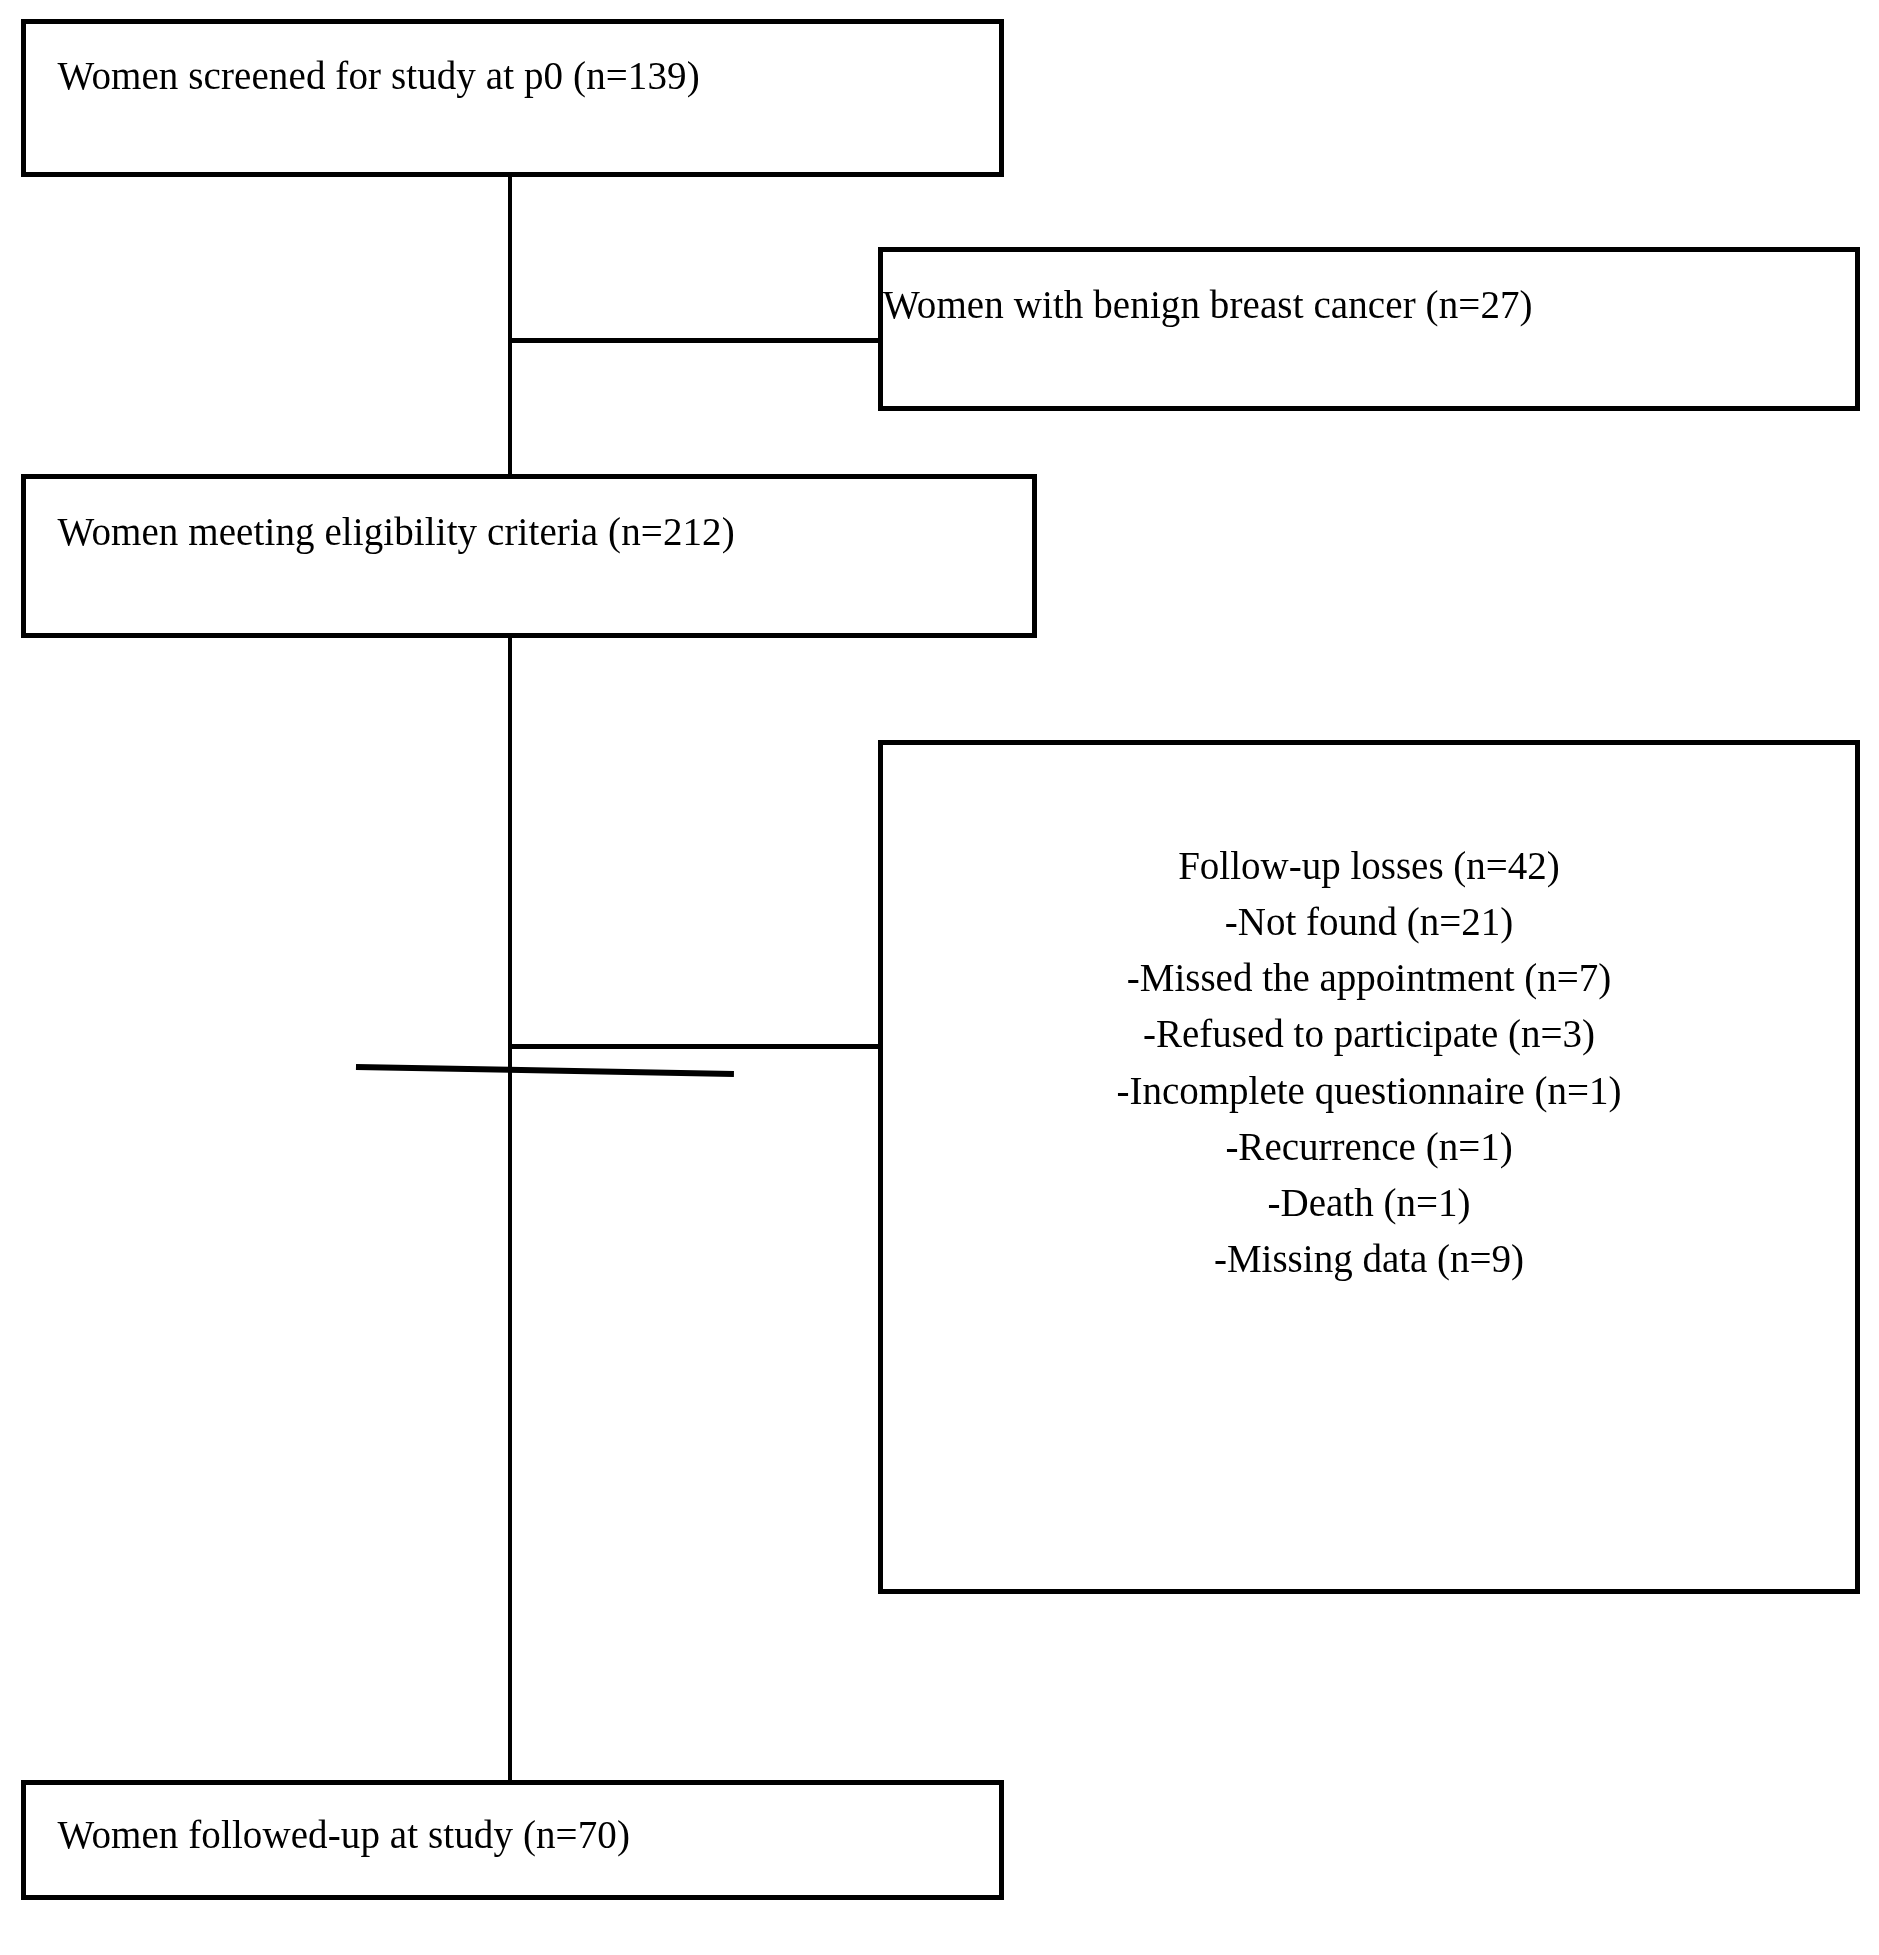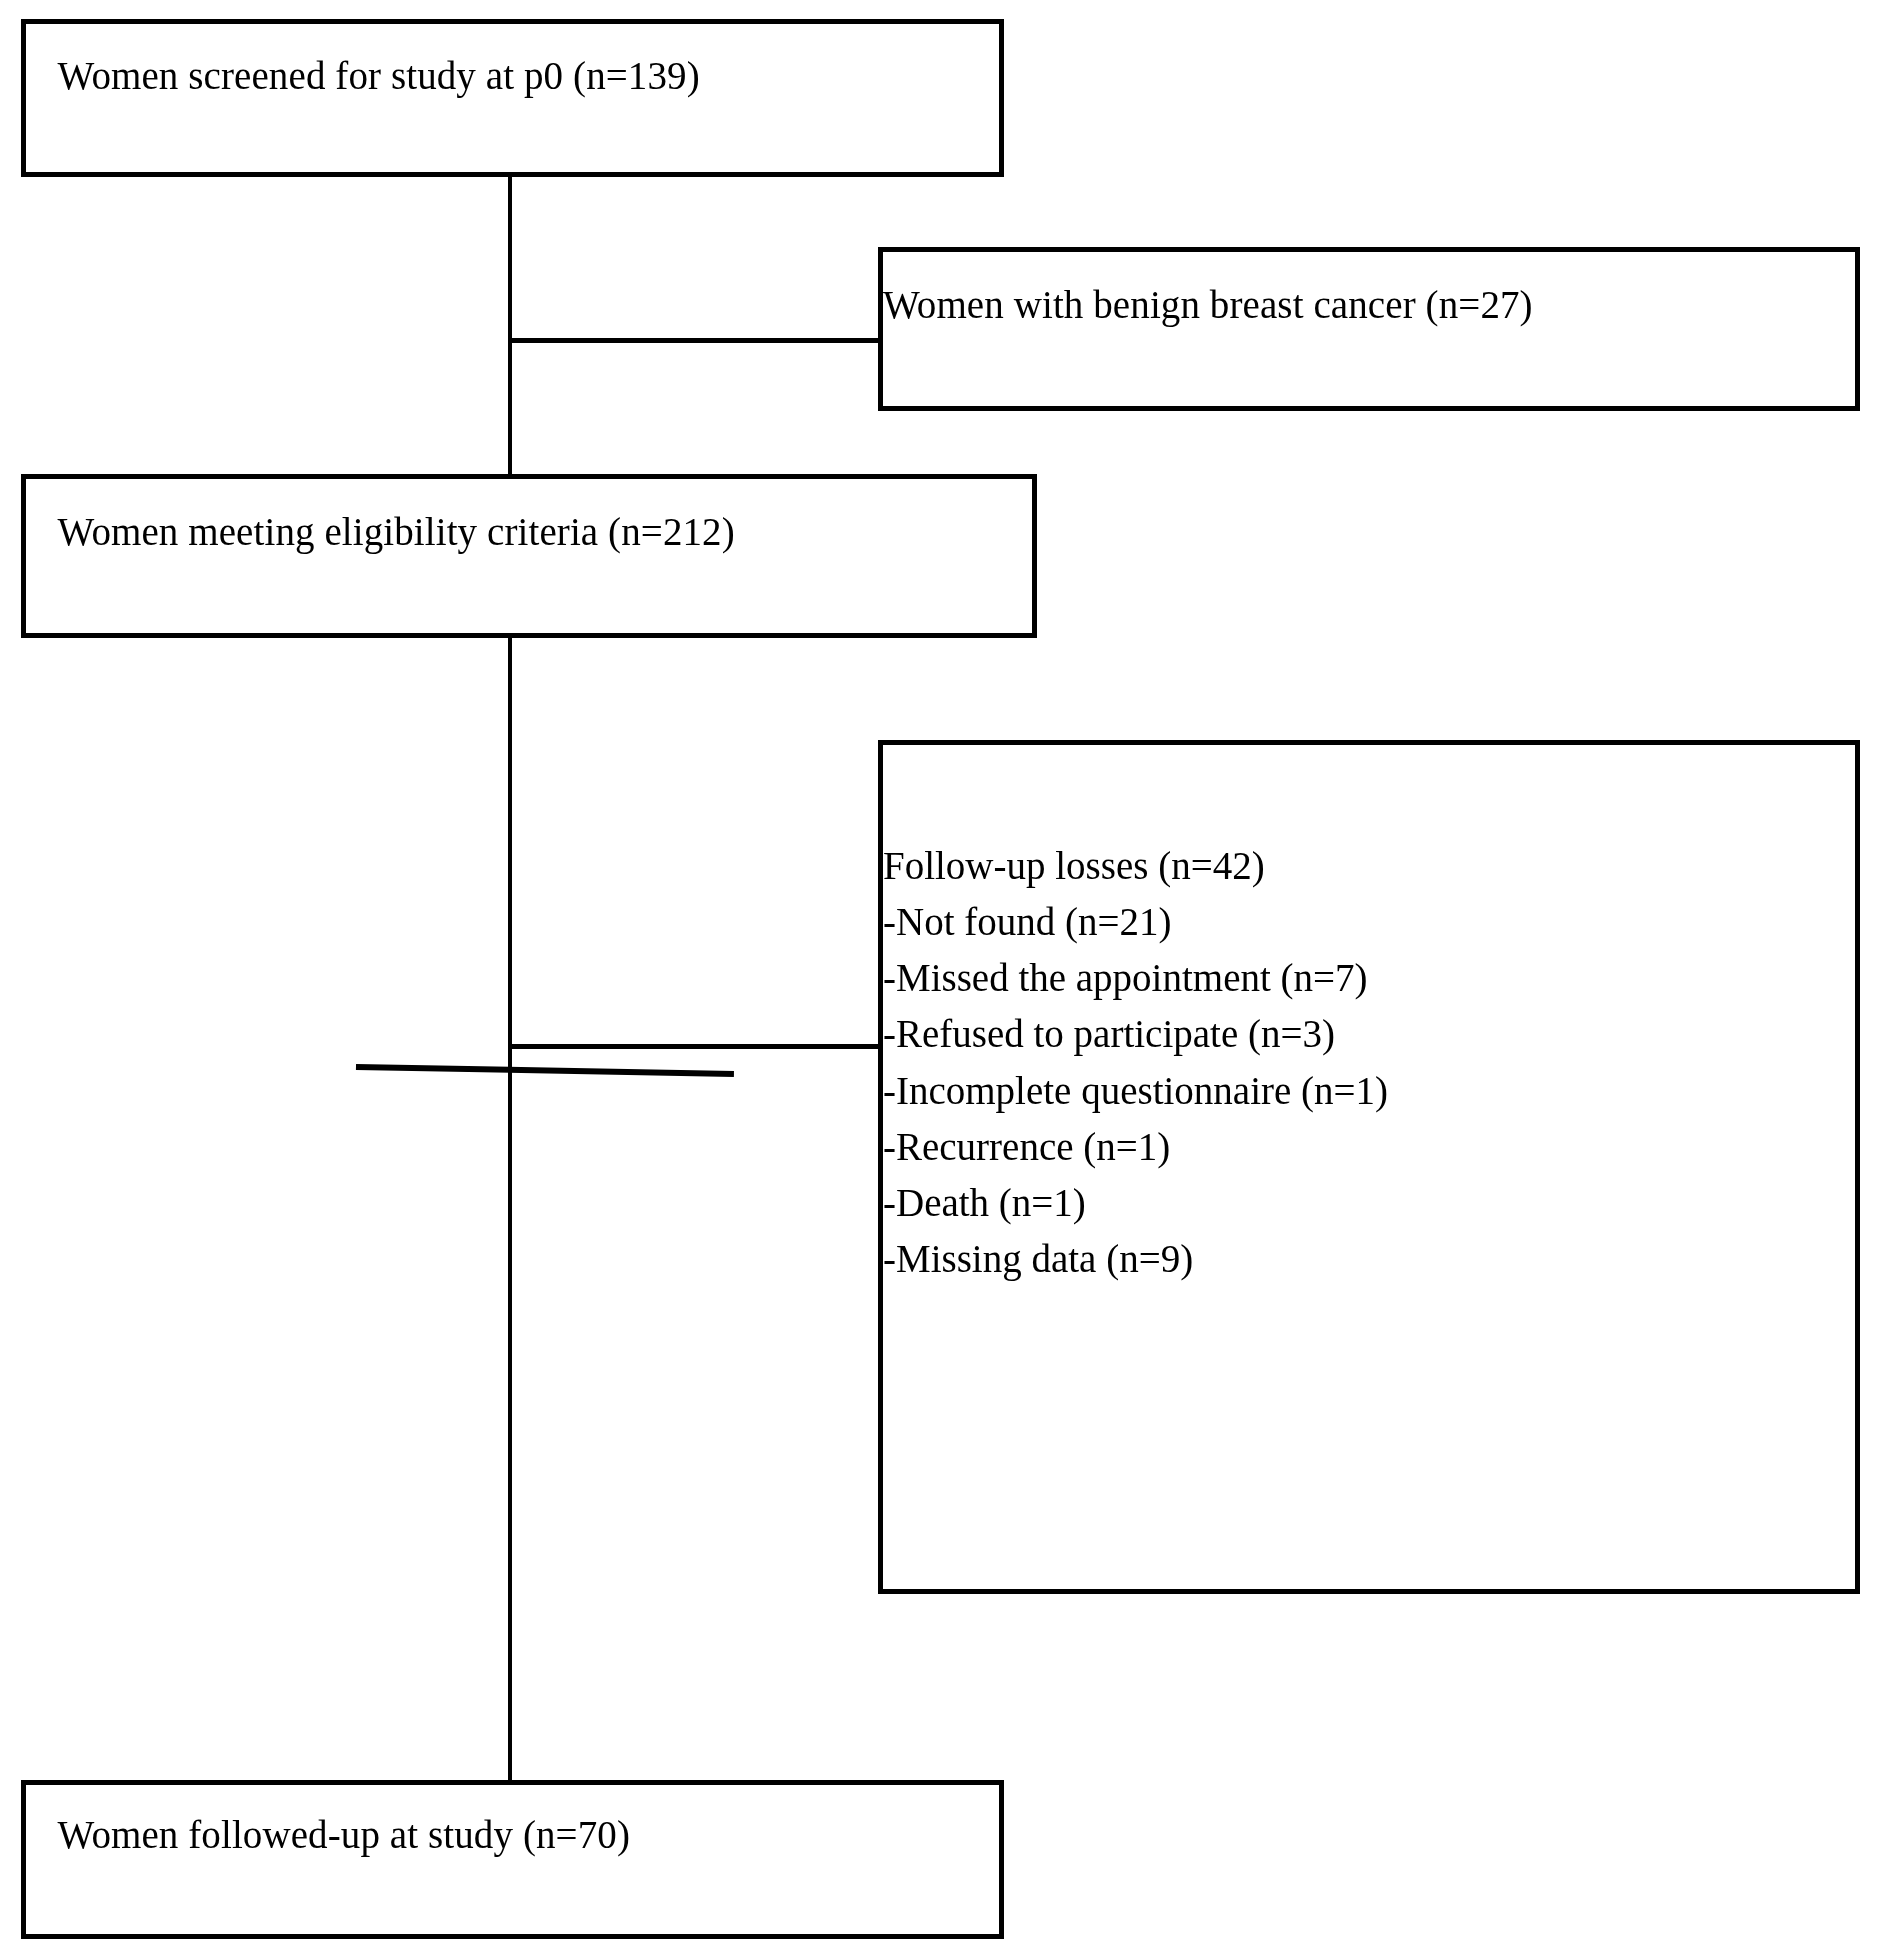--- a/index.html
+++ b/index.html
@@ -37,21 +37,21 @@
     text-align: left;
     padding-left: 32px;
   }
   .box-text.center {
     text-align: left;
   }
   .loss-list {
     position: absolute;
     left: 0;
     right: 0;
-    text-align: left;
+    text-align: center;
     font-size: 39px;
     line-height: 1.44;
     color: #000000;
   }
   .loss-list div {
     white-space: nowrap;
   }
   .conn-v {
     position: absolute;
     background: #000000;
@@ -102,18 +102,18 @@
       <div>-Not found (n=21)</div>
       <div>-Missed the appointment (n=7)</div>
       <div>-Refused to participate (n=3)</div>
       <div>-Incomplete questionnaire (n=1)</div>
       <div>-Recurrence (n=1)</div>
       <div>-Death (n=1)</div>
       <div>-Missing data (n=9)</div>
     </div>
   </div>
 
-  <div class="flow-box" style="left:20.6px; top:1780px; width:983px; height:159px;">
+  <div class="flow-box" style="left:20.6px; top:1780px; width:983px; height:120px;">
     <div class="box-text left" style="top:27.4px;">Women followed-up at study (n=70)</div>
   </div>
 
 </div>
 
 
 </body></html>

